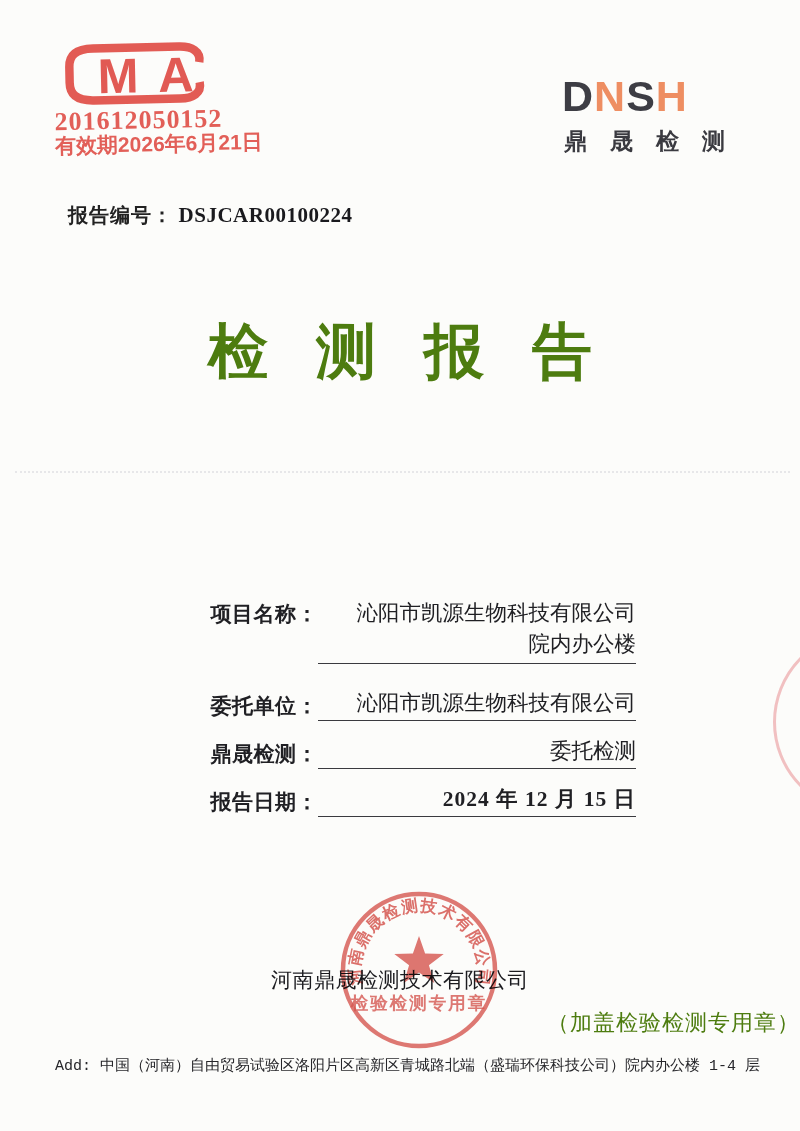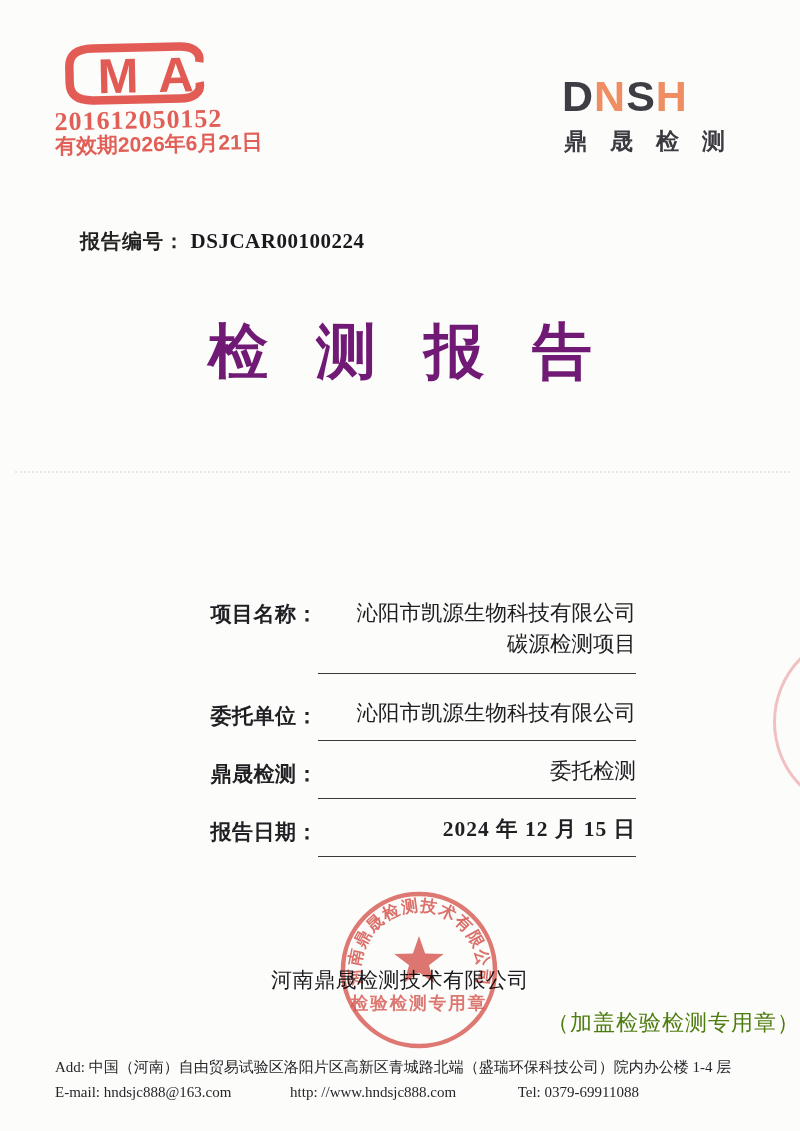--- a/index.html
+++ b/index.html
@@ -21,39 +21,39 @@
     margin-left:-6px; font-size:21px; font-weight:bold; letter-spacing:0px;
     line-height:24px; opacity:.92;
   }
 
   
   .brand { position:absolute; left:562px; top:74px; }
   .brand-letters { font-size:43px; font-weight:800; letter-spacing:1px; line-height:44px; }
   .brand-cn { margin-top:8px; font-size:23px; font-weight:600; color:#3a3a40; letter-spacing:23px; text-indent:2px; white-space:nowrap; }
 
   
-  .report-no { position:absolute; left:80px; top:202px; font-size:20px; white-space:nowrap;margin-top:26px; }
+  .report-no { position:absolute; left:68px; top:202px; font-size:20px; white-space:nowrap; }
   .report-no-label { font-weight:700; letter-spacing:1px; color:#222; }
   .report-no-value { font-family:"Liberation Serif", serif; font-weight:bold; font-size:21px; letter-spacing:.5px; color:#1a1a1e; }
 
   
   .doc-title {
     position:absolute; top:312px; left:0; width:100%;
     text-align:center; font-family:Liberation Sans, sans-serif; font-weight:bold;
-    font-size:60px; letter-spacing:48px; text-indent:48px; color:#701a75; white-space:nowrap;
+    font-size:60px; letter-spacing:48px; text-indent:48px; color:#4d7c0f; white-space:nowrap;
   }
 
   
   .fields { position:absolute; left:182px; top:598px; width:454px; }
   .field-row { display:flex; align-items:flex-start;text-align:right; }
   .field-row.mb-lg { margin-bottom:26px; }
   .field-row.mb-sm { margin-bottom:17px; }
   .field-label { flex:none; width:136px; font-size:21px; font-weight:700; letter-spacing:.5px; line-height:31px; color:#202024; }
   .field-value {
-    flex:1; border-bottom:1.5px solid #3a3a3e; padding-bottom:13px;
+    flex:1; border-bottom:1.5px solid #3a3a3e; padding-bottom:3px;
     font-size:21.5px; font-weight:500; line-height:31px; color:#202024; min-height:30px;
   }
   .field-value.single { line-height:27px; }
   .field-value.serif { font-family:"Liberation Serif", serif; letter-spacing:1px; font-weight:600; }
 
   
   .scan-specks {
     position:absolute; left:15px; right:10px; top:471px; height:0;
     border-top:2px dotted rgba(140,140,155,.18);
   }
@@ -73,21 +73,21 @@
 
   
   .partial-stamp {
     position:absolute; left:773px; top:630px; width:184px; height:184px;
     border-radius:50%; border:3px solid rgba(222,80,85,.35);
   }
 
   
   .footer {
     position:absolute; left:55px; top:1056px; width:710px;
-    font-family:Liberation Serif, serif; font-size:15px; color:#26262a; line-height:22px;
+    font-family:Liberation Mono, monospace; font-size:15px; color:#26262a; line-height:22px;
   }
   .footer-line2 { margin-top:3px; white-space:nowrap; }
   .footer-gap-a { margin-right:55px; }
   .footer-gap-b { margin-right:58px; }
 </style>
 </head>
 <body>
 
 <div class="page">
 
@@ -114,21 +114,21 @@
 
   <div class="doc-title">检测报告</div>
 
   <div class="scan-specks"></div>
 
   <div class="fields">
     <div class="field-row mb-lg">
       <div class="field-label">项目名称：</div>
       <div class="field-value">
         <div>沁阳市凯源生物科技有限公司</div>
-        <div>碳源检测项目</div>
+        <div>院内办公楼</div>
       </div>
     </div>
     <div class="field-row mb-sm">
       <div class="field-label">委托单位：</div>
       <div class="field-value single">沁阳市凯源生物科技有限公司</div>
     </div>
     <div class="field-row mb-sm">
       <div class="field-label">鼎晟检测：</div>
       <div class="field-value single">委托检测</div>
     </div>
@@ -153,23 +153,15 @@
     <text x="84" y="123" text-anchor="middle" font-family="Liberation Serif, serif" font-weight="bold" font-size="17.5" letter-spacing="2" fill="#d4453f" opacity=".8">检验检测专用章</text>
   </svg>
 
   <div class="partial-stamp"></div>
 
   <div class="footer">
     <div>
       <span>Add:</span>
       <span>中国（河南）自由贸易试验区洛阳片区高新区青城路北端（盛瑞环保科技公司）院内办公楼 1-4 层</span>
     </div>
-    <div class="footer-line2">
-      <span class="footer-gap-a"><span>E-mail:</span>
-        <span>hndsjc888@163.com</span></span>
-      <span class="footer-gap-b"><span>http:</span>
-        <span>//www.hndsjc888.com</span></span>
-      <span><span>Tel:</span>
-        <span>0379-69911088</span></span>
-    </div>
   </div>
 
 </div>
 
 </body></html>

